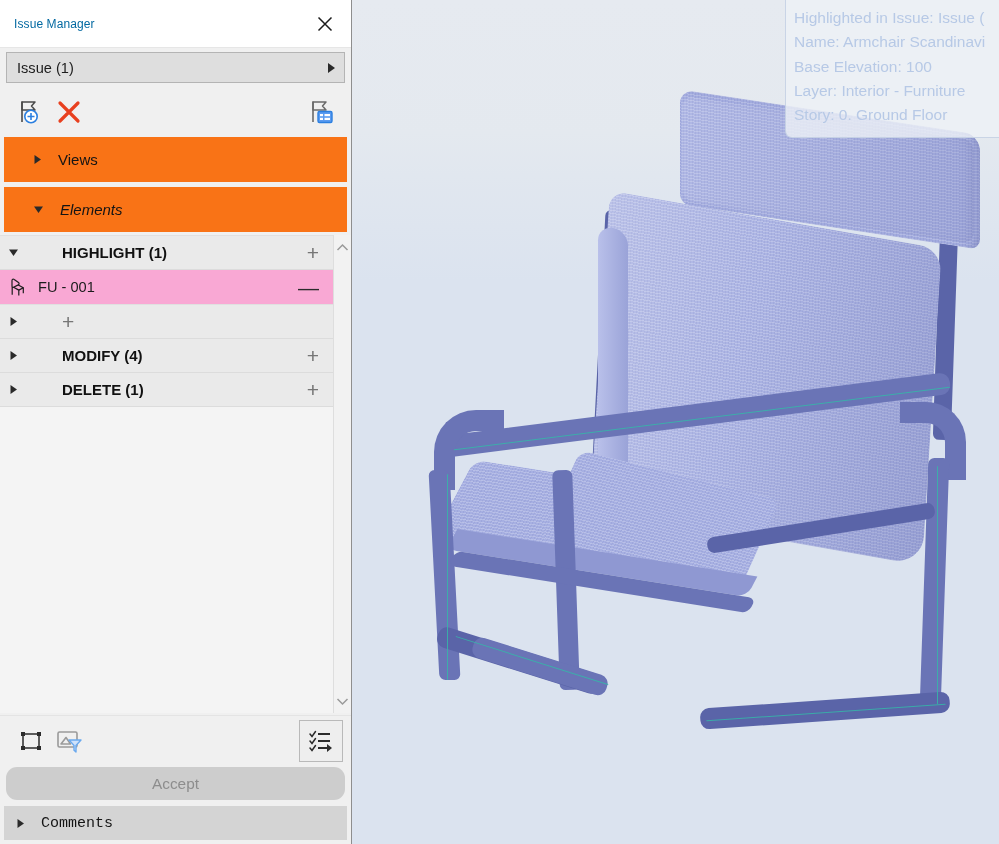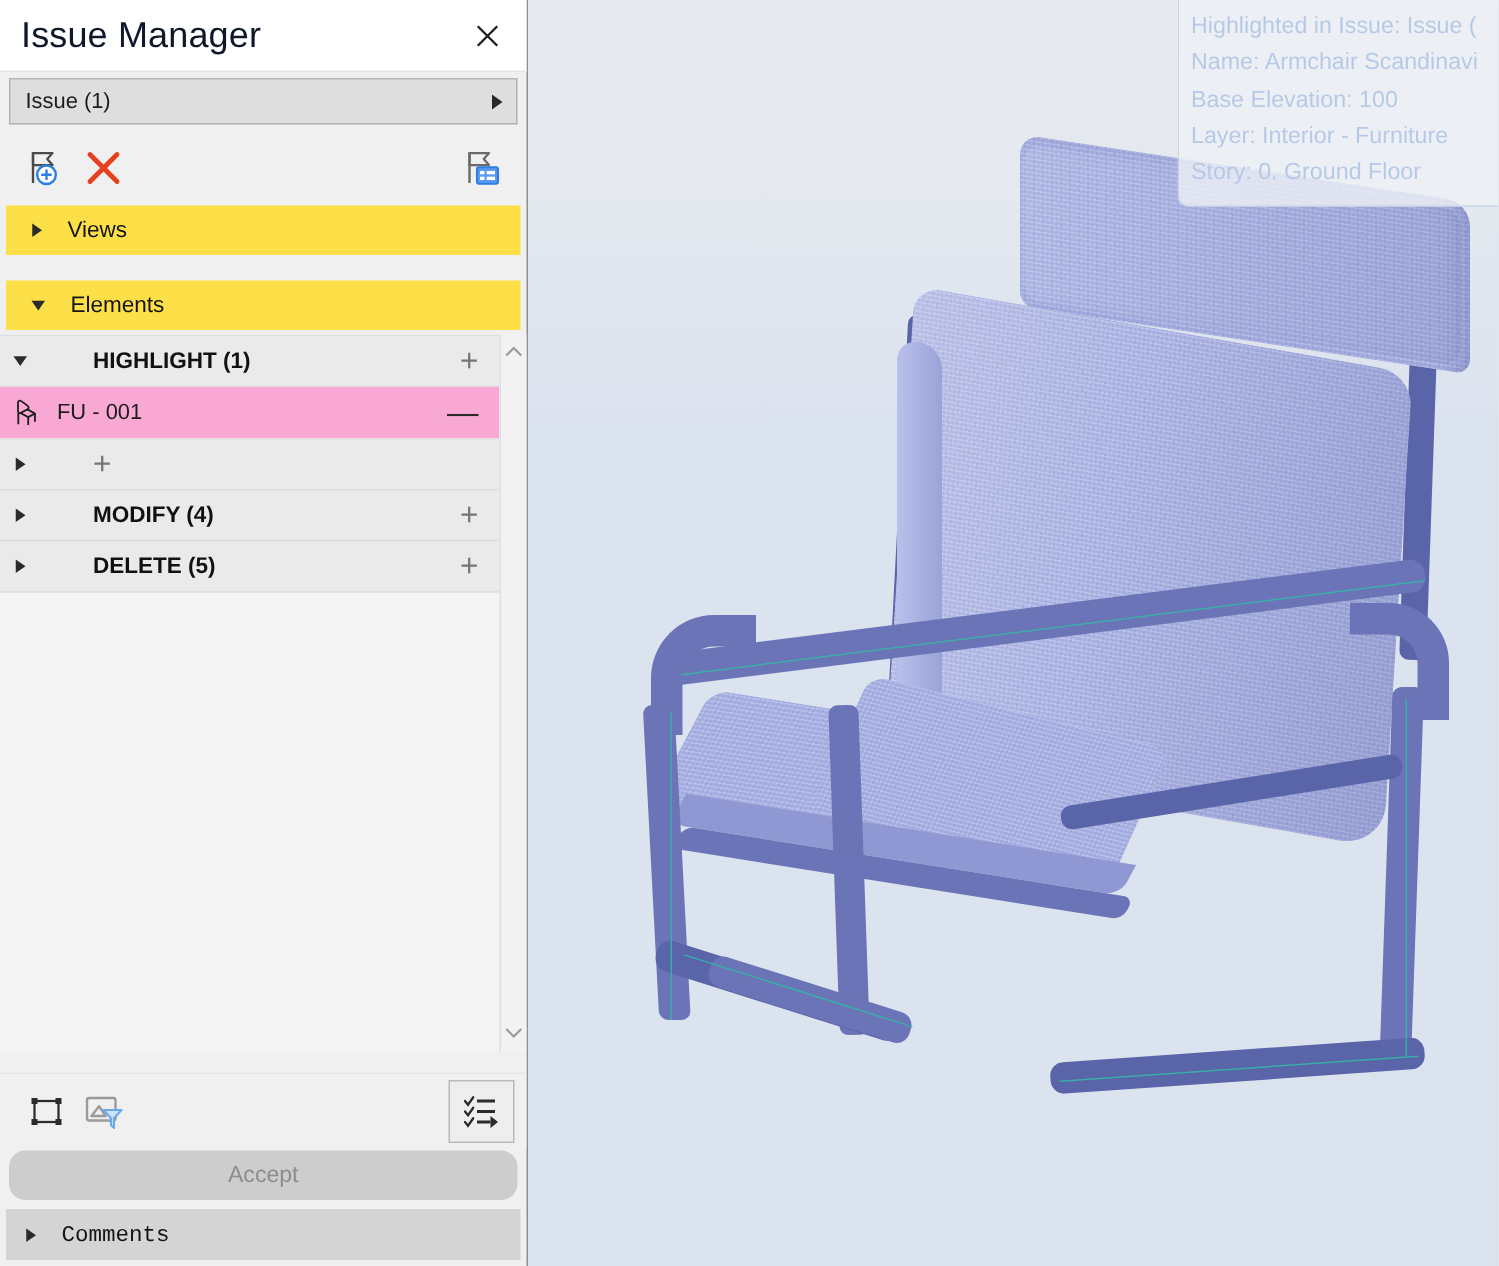--- a/index.html
+++ b/index.html
@@ -227,22 +227,22 @@
     height: 48px;
     background: #ffffff;
     display: flex;
     align-items: center;
     padding: 0 12px 0 14px;
     box-sizing: border-box;
     flex: 0 0 auto;
     border-bottom: 1px solid #e6e6e6;
   }
   #title {
-    font-size: 24px;
-    color: #0f172a;
+    font-size: 12px;
+    color: #0369a1;
     flex: 1;
     letter-spacing: .1px;
   }
   #close-btn {
     width: 28px; height: 28px;
     display: flex; align-items: center; justify-content: center;
     cursor: pointer;
   }
 
   .issue-select {
@@ -270,32 +270,32 @@
   }
   #toolbar .spacer { flex: 1; }
   .tool {
     width: 38px; height: 38px;
     display: flex; align-items: center; justify-content: center;
     cursor: pointer;
   }
 
   .section-head {
     margin: 1px 4px;
-    height: 33px;
-    background: #fde047;
-    display: flex;
-    align-items: center;
-    padding-left: 16px;
+    height: 45px;
+    background: #f97316;
+    display: flex;
+    align-items: center;
+    padding-left: 29px;
     box-sizing: border-box;
     font-size: 15px;
     color: #141414;
     flex: 0 0 auto;
   }
   .section-head .tri { margin-right: 16px; display:flex; }
-  .section-head.second { margin-top: 16px; }
+  .section-head.second { margin-top: 4px; font-style: italic; }
 
   #tree-area {
     flex: 0 0 auto;
     position: relative;
     display: flex;
     height: 478px;
     margin-top: 2px;
   }
   #tree {
     flex: 1;
@@ -556,21 +556,21 @@
           <span class="gname">MODIFY (4)</span>
           <span class="plus">+</span>
         </div>
 
         <div class="grp-row">
           <span class="tri">
             <svg width="9" height="11" viewBox="0 0 9 11">
                 <path d="M1.5 1 L8 5.5 L1.5 10 Z" fill="#2a2a2a"></path>
               </svg>
           </span>
-          <span class="gname">DELETE (5)</span>
+          <span class="gname">DELETE (1)</span>
           <span class="plus">+</span>
         </div>
 
       </div>
 
       <div id="tree-scroll">
         <span>
           <svg width="13" height="9" viewBox="0 0 13 9">
               <path d="M1.5 7 L6.5 2 L11.5 7" stroke="#9a9a9a" stroke-width="1.5" fill="none"></path>
             </svg>

